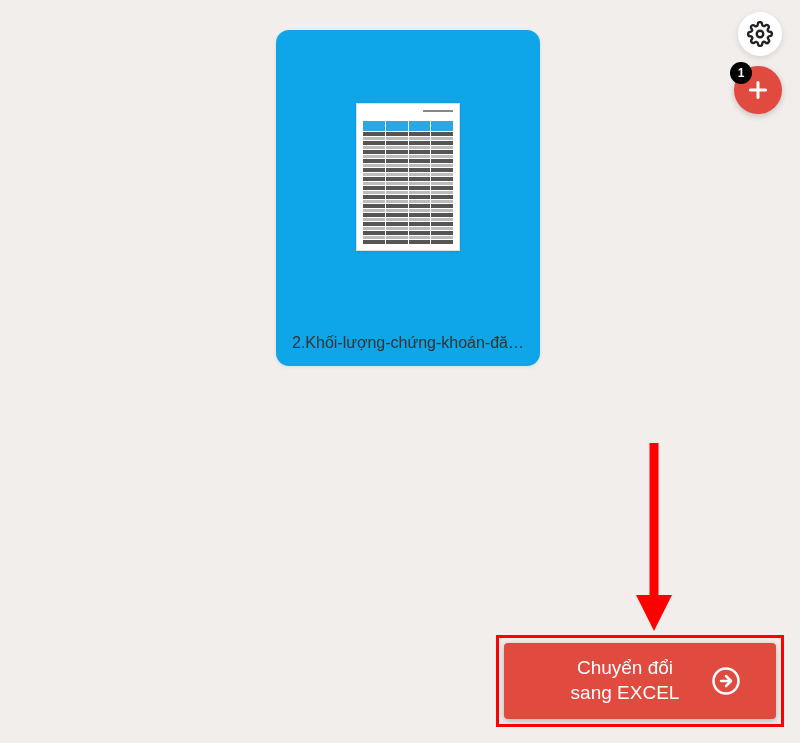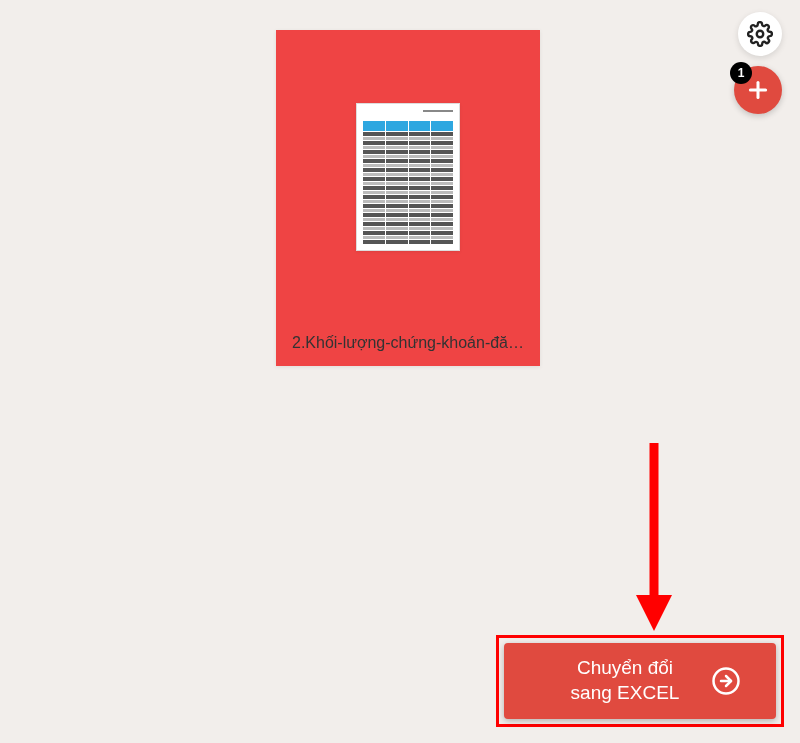--- a/index.html
+++ b/index.html
@@ -53,26 +53,27 @@
   display: flex;
   align-items: center;
   justify-content: center;
 }
 .file-card {
   position: absolute;
   top: 30px;
   left: 276px;
   width: 264px;
   height: 336px;
-  background: #ef4444;
+  background: #0ea5e9;
   box-shadow: 0 1px 4px rgba(0,0,0,0.08);
   display: flex;
   flex-direction: column;
   align-items: center;
   cursor: pointer;
+  border-radius: 13px;
 }
 .thumb-wrap {
   flex: 1;
   display: flex;
   align-items: center;
   justify-content: center;
   width: 100%;
 }
 .thumb {
   width: 104px;

